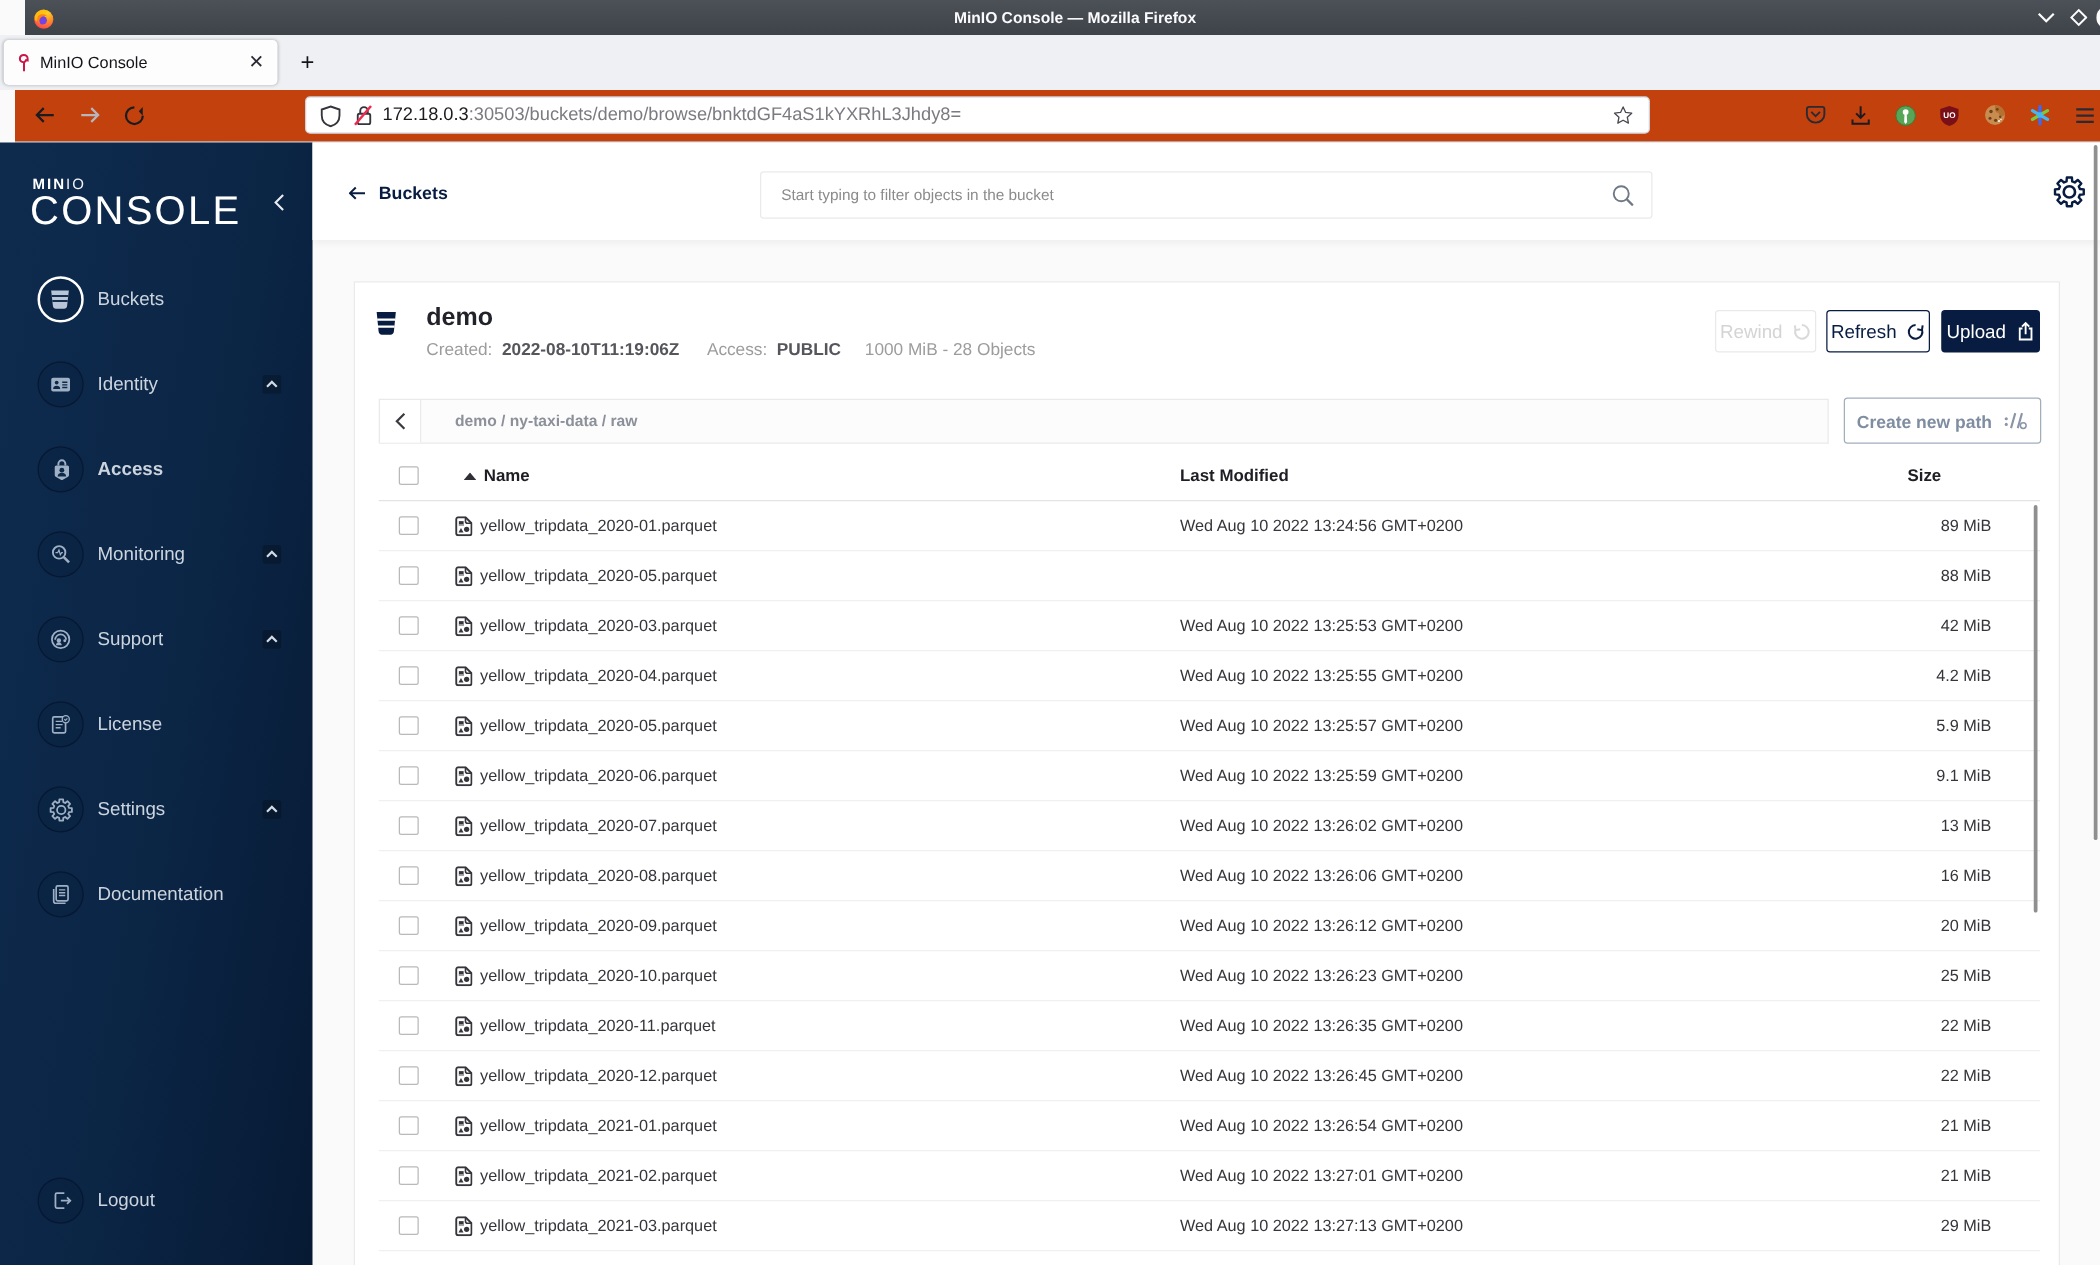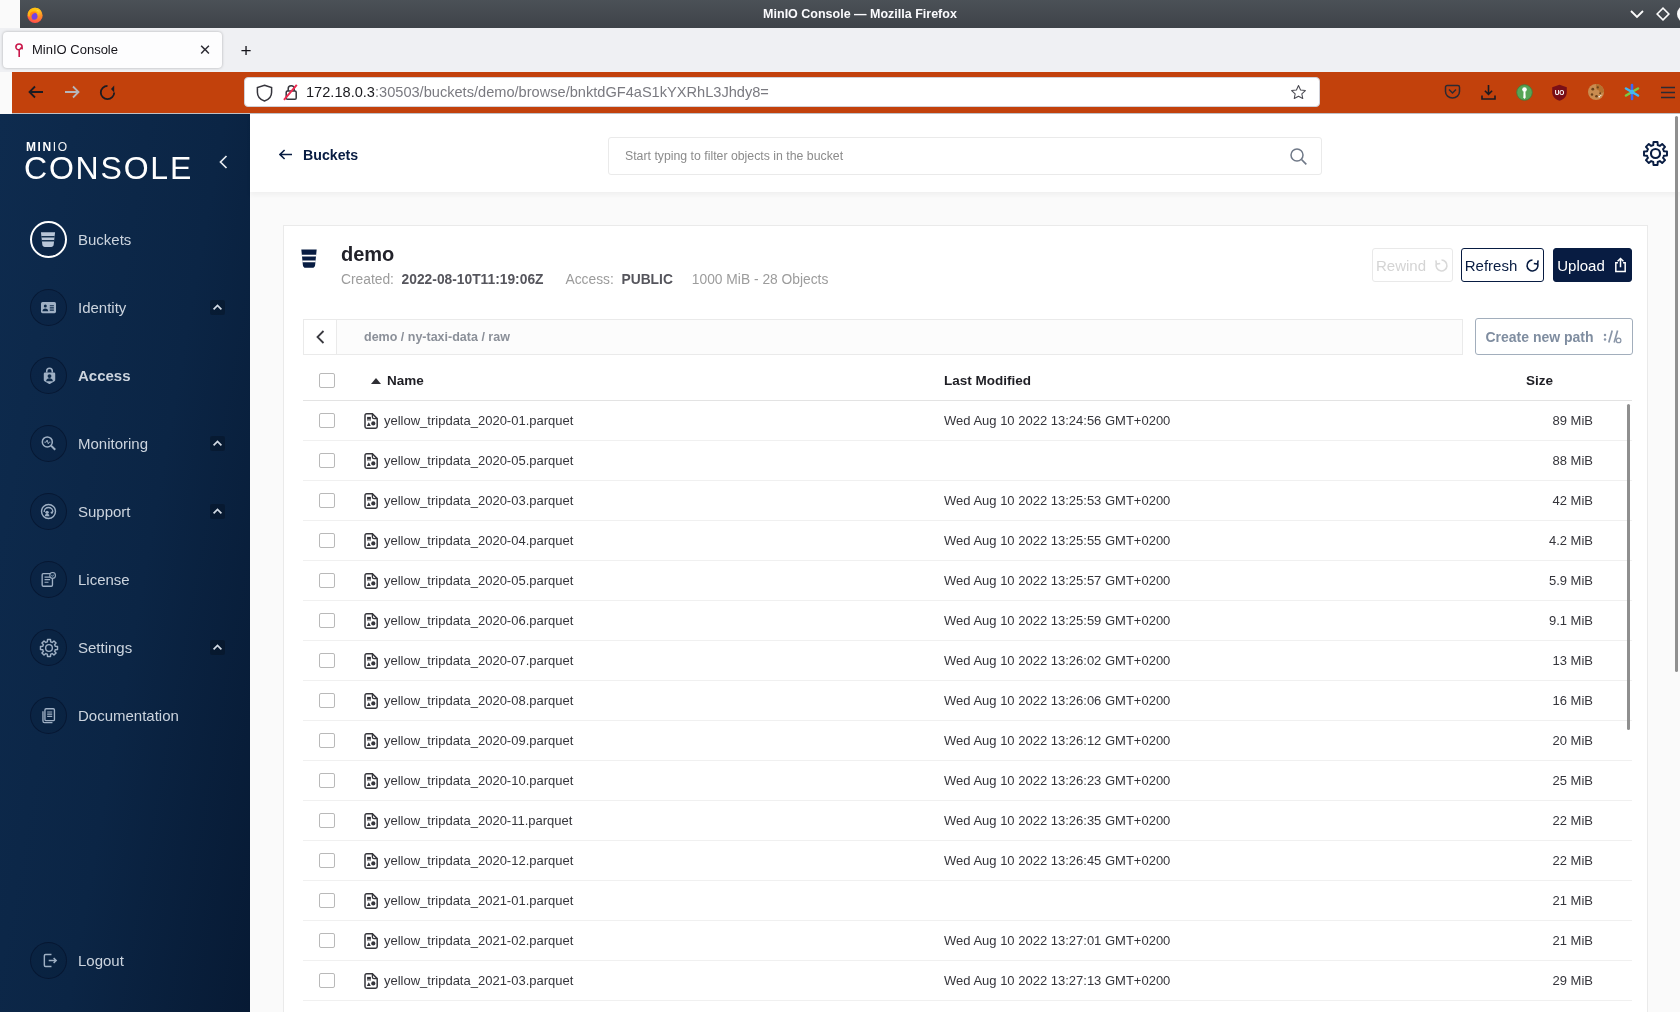--- a/index.html
+++ b/index.html
@@ -545,20 +545,21 @@
           <div class="cb"></div>
           <span class="ficon"><svg width="14" height="16" viewBox="0 0 14 16">
               <path d="M2.6 0.8 H8.4 L13.2 5.6 V13.6 A1.6 1.6 0 0 1 11.6 15.2 H2.6 A1.6 1.6 0 0 1 1 13.6 V2.4 A1.6 1.6 0 0 1 2.6 0.8 Z" fill="none" stroke="#35353b" stroke-width="1.5"></path>
               <path d="M8.4 0.8 L8.4 4 A1.6 1.6 0 0 0 10 5.6 L13.2 5.6" fill="none" stroke="#35353b" stroke-width="1.3"></path>
               <rect x="3.1" y="3.9" width="3.8" height="3.8" fill="#35353b"></rect>
               <path d="M3.3 7 h3.4" stroke="#fff" stroke-width="0.8"></path>
               <path d="M4.8 9.3 L6.8 12.9 H2.8 Z" fill="#35353b"></path>
               <circle cx="9.3" cy="10.4" r="2.1" fill="#35353b"></circle>
             </svg></span>
           <div class="fname">yellow_tripdata_2021-01.parquet</div>
+          <div class="fdate">Wed Aug 10 2022 13:26:54 GMT+0200</div>
           <div class="fsize">21 MiB</div>
         </div>
         <div class="row" style="top: 558px;">
           <div class="cb"></div>
           <span class="ficon"><svg width="14" height="16" viewBox="0 0 14 16">
               <path d="M2.6 0.8 H8.4 L13.2 5.6 V13.6 A1.6 1.6 0 0 1 11.6 15.2 H2.6 A1.6 1.6 0 0 1 1 13.6 V2.4 A1.6 1.6 0 0 1 2.6 0.8 Z" fill="none" stroke="#35353b" stroke-width="1.5"></path>
               <path d="M8.4 0.8 L8.4 4 A1.6 1.6 0 0 0 10 5.6 L13.2 5.6" fill="none" stroke="#35353b" stroke-width="1.3"></path>
               <rect x="3.1" y="3.9" width="3.8" height="3.8" fill="#35353b"></rect>
               <path d="M3.3 7 h3.4" stroke="#fff" stroke-width="0.8"></path>
               <path d="M4.8 9.3 L6.8 12.9 H2.8 Z" fill="#35353b"></path>

